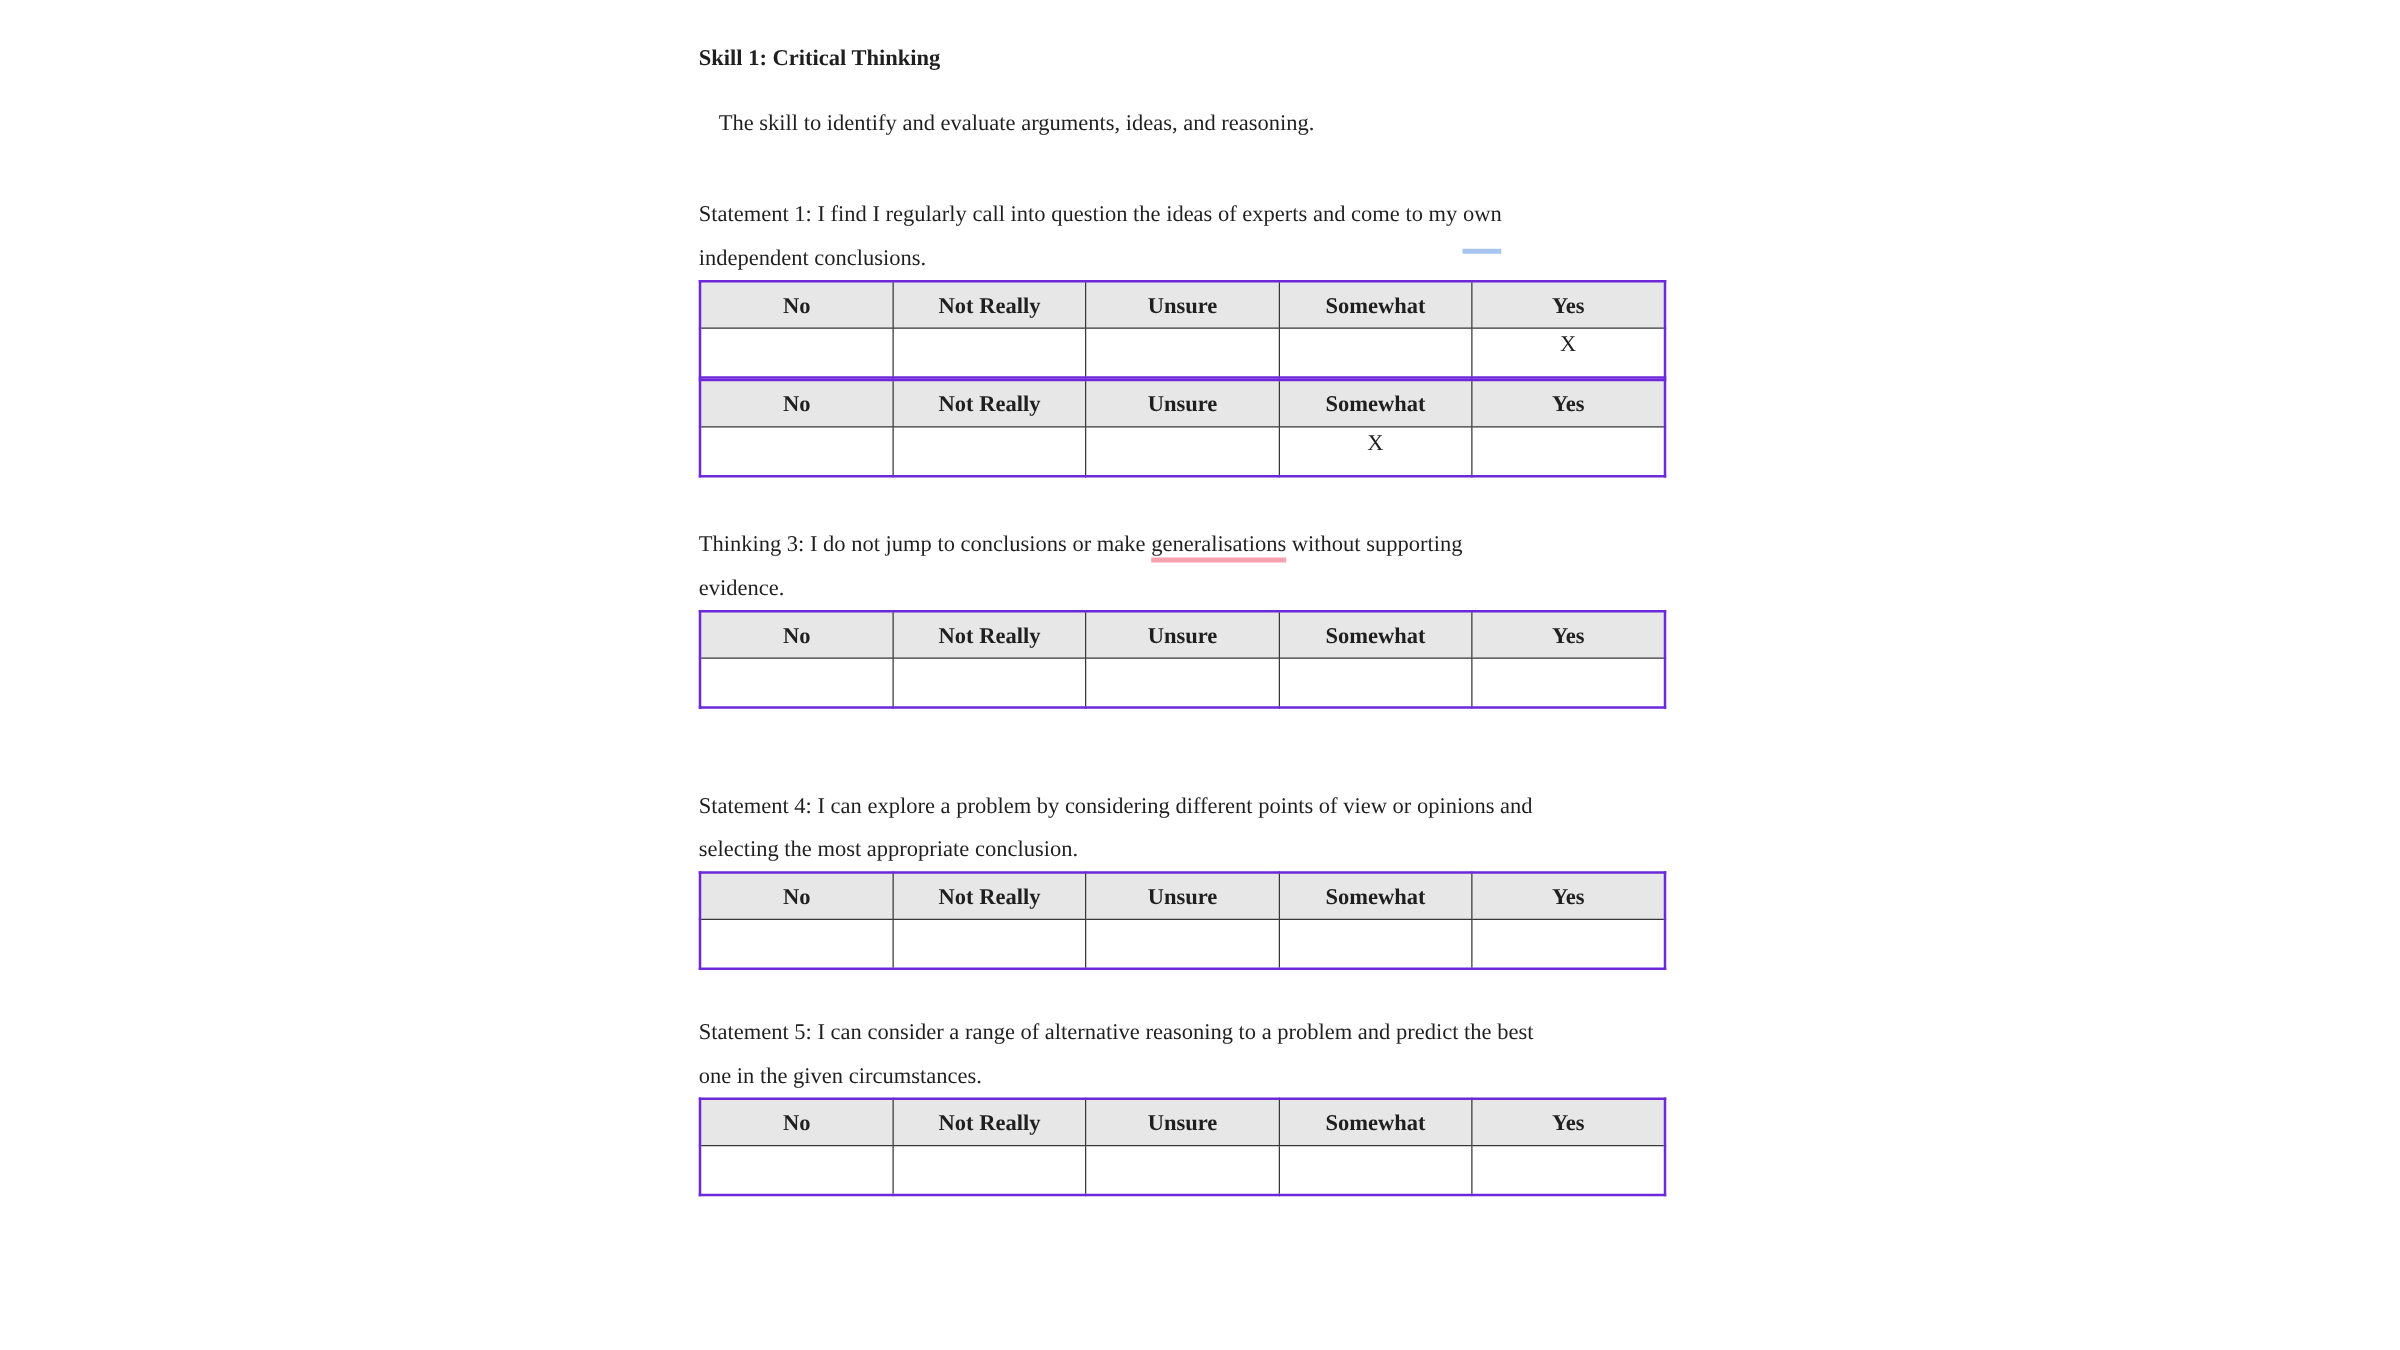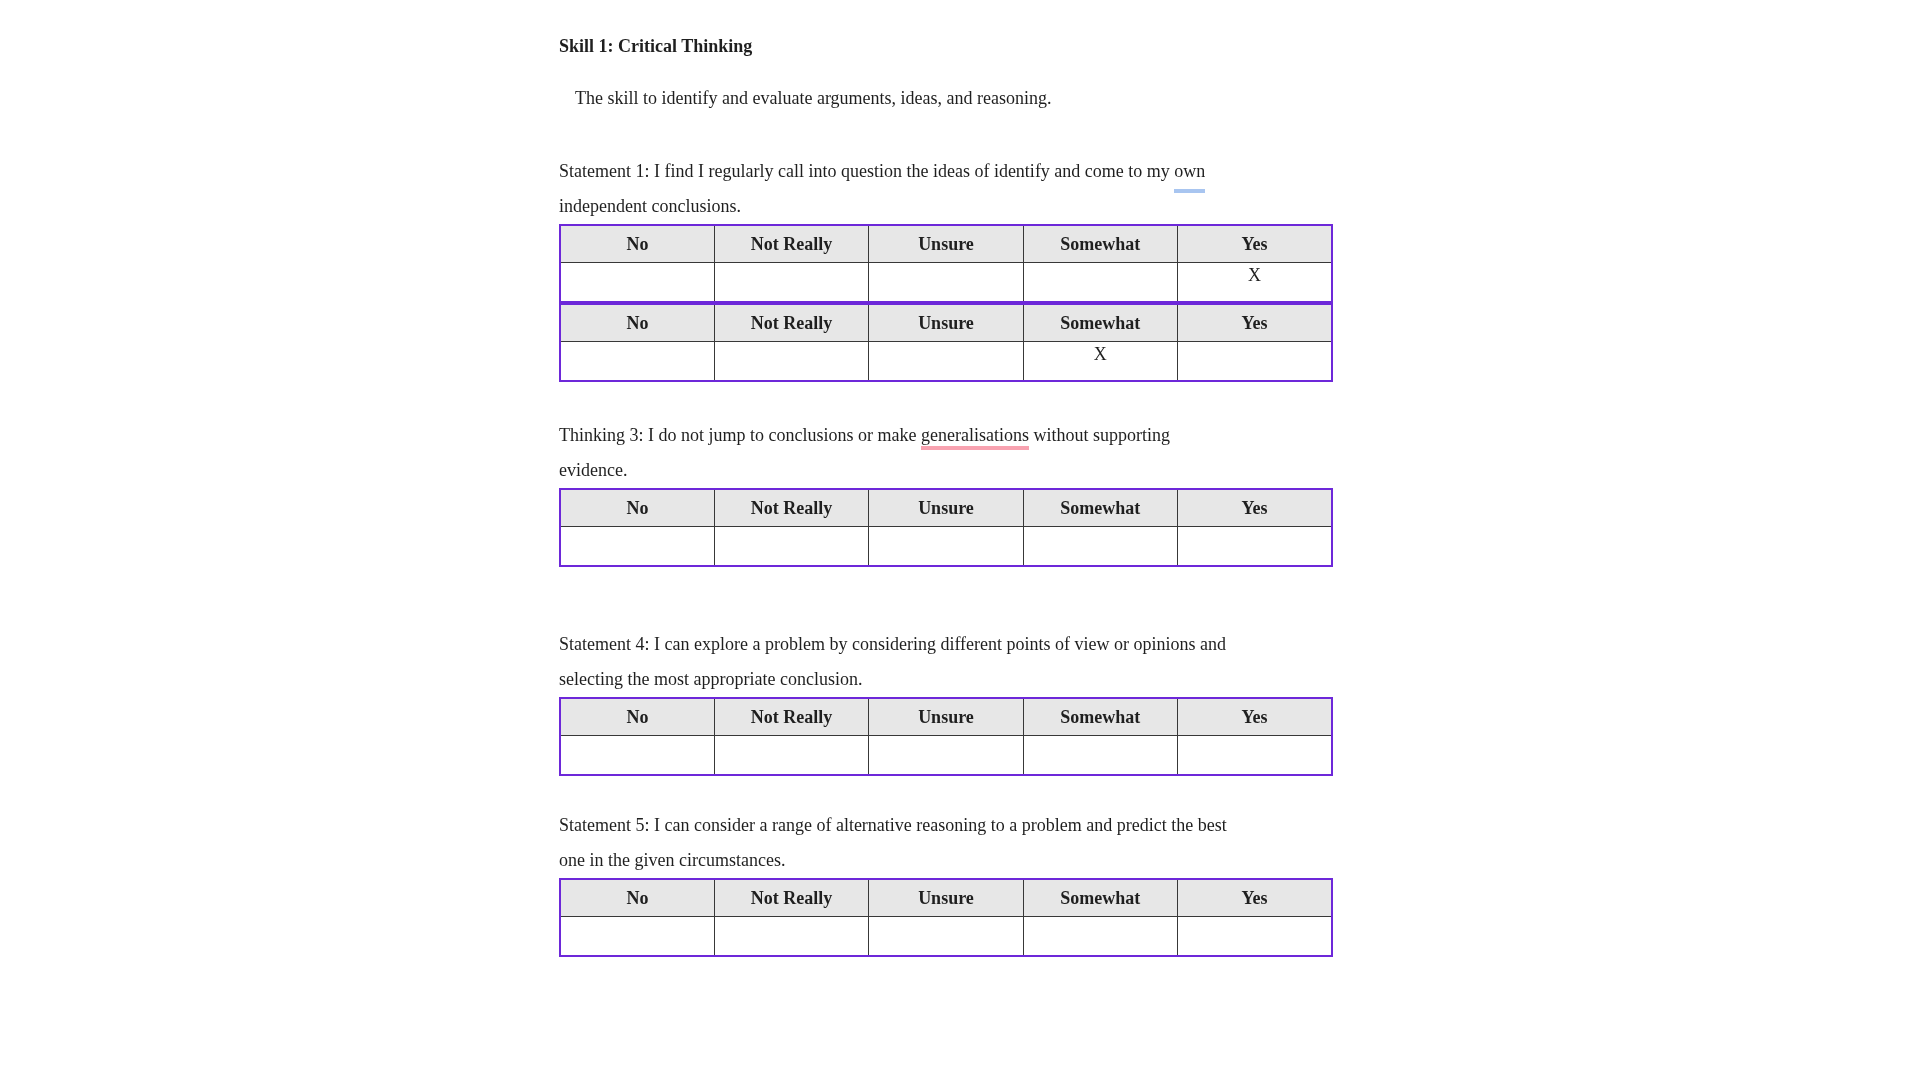--- a/index.html
+++ b/index.html
@@ -61,37 +61,37 @@
     vertical-align: middle;
   }
   table.rating-table td {
     background: #ffffff;
     height: 36px;
     vertical-align: top;
     padding-top: 2px;
   }
   .flag-grammar {
     border-bottom: 4px solid #a8c5f0;
-    padding-bottom: 8px;
+    padding-bottom: 18px;
   }
   .flag-spelling {
     border-bottom: 4px solid #f8a2b0;
     padding-bottom: 1px;
     margin-top: 24px;
   }
 </style>
 </head>
 <body>
 
 <div class="doc">
   <p class="title">Skill 1: Critical Thinking</p>
   <p class="subtitle">The skill to identify and evaluate arguments, ideas, and reasoning.</p>
   <div id="sections">
   <section>
-    <p class="stmt"><span>Statement 1: I find I regularly call into question the ideas of identify and come to my </span><span class="flag-grammar">own</span><span>
+    <p class="stmt"><span>Statement 1: I find I regularly call into question the ideas of experts and come to my </span><span class="flag-grammar">own</span><span>
 independent conclusions.</span></p>
     <table class="rating-table">
       <thead>
         <tr class="hdr-row">
               <th>No</th>
               <th>Not Really</th>
               <th>Unsure</th>
               <th>Somewhat</th>
               <th>Yes</th>
             </tr>

